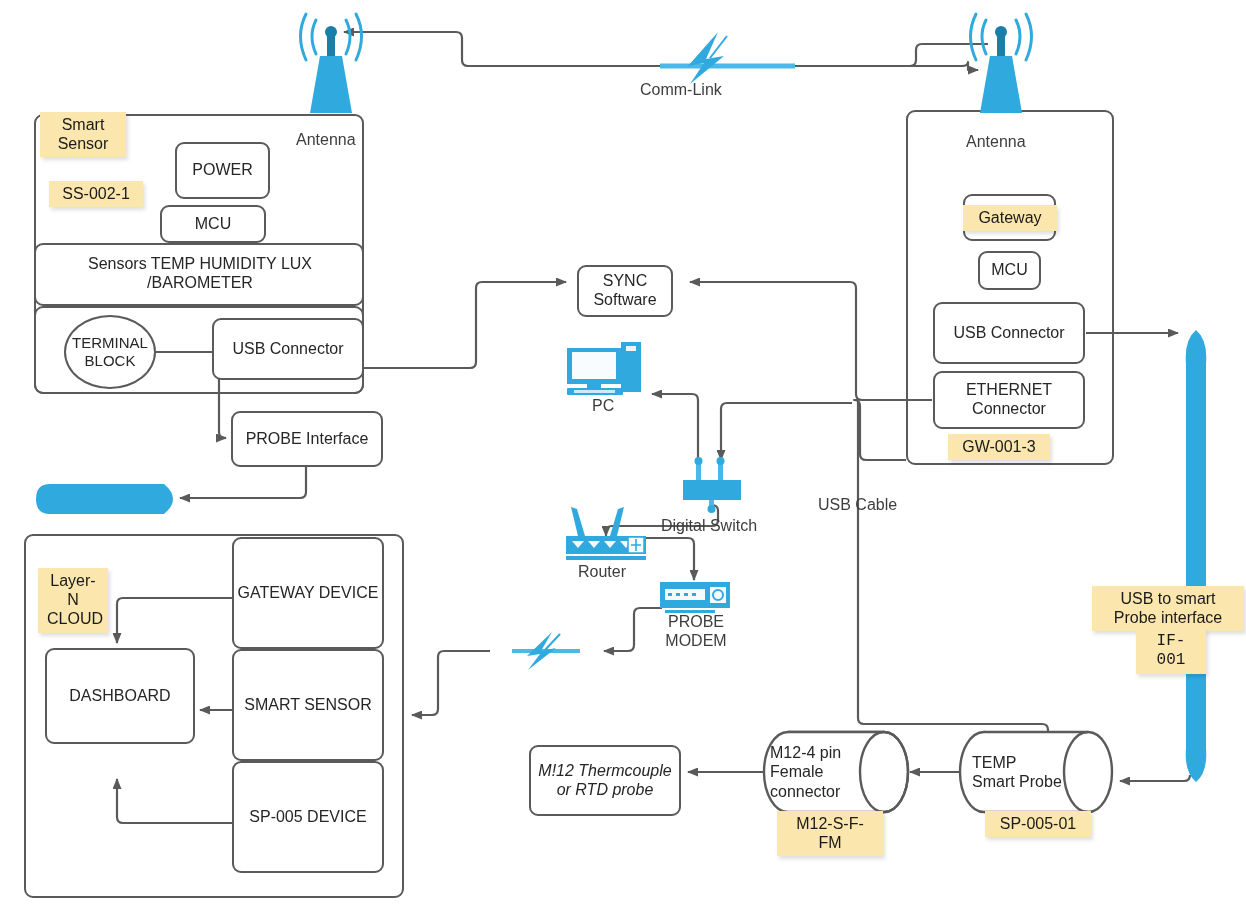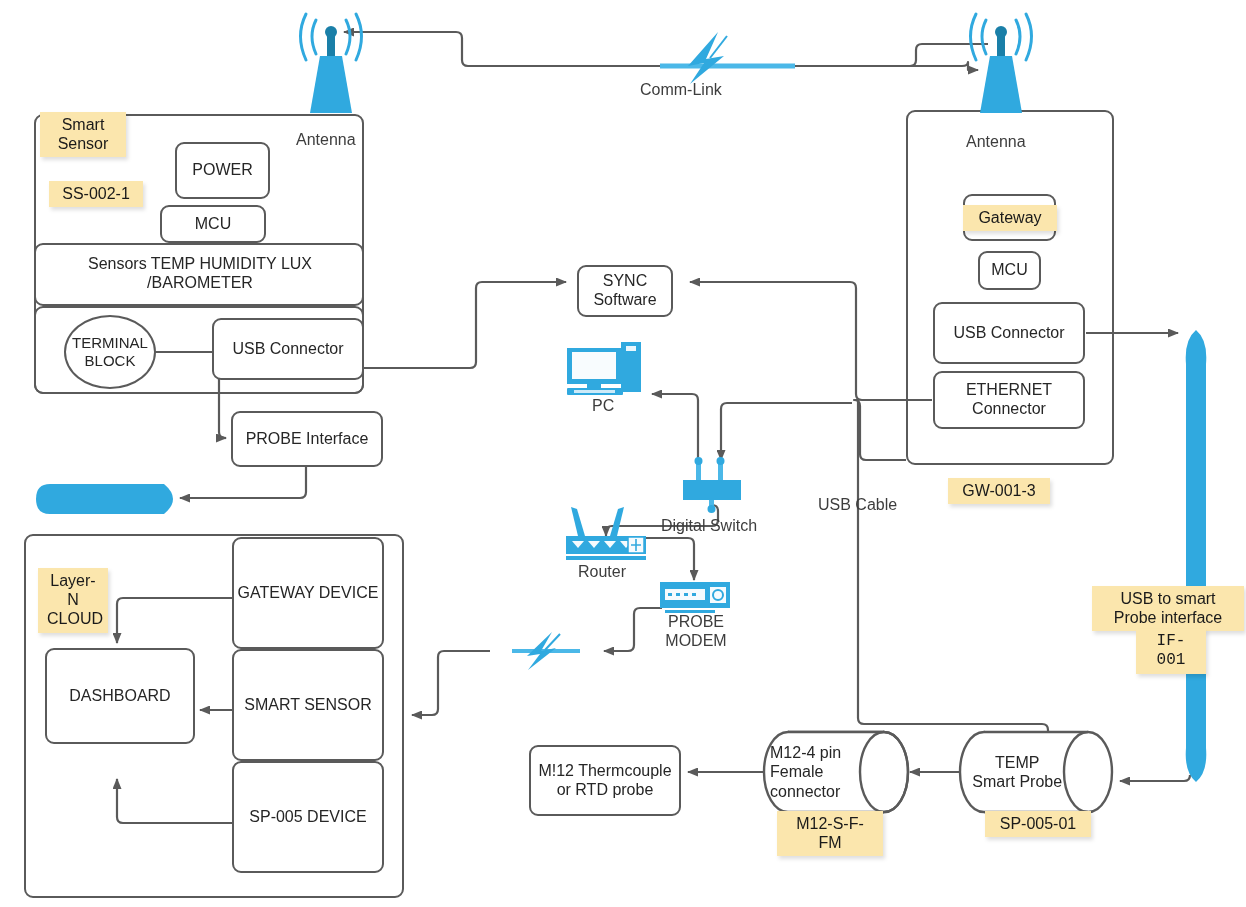--- a/index.html
+++ b/index.html
@@ -142,21 +142,21 @@
     </svg>
   </div>
   <div class="caption" style="left:966px;top:133px;">Antenna</div>
 
   <div class="tag" style="left:963px;top:157px;width:94px;margin-top:48px;">Gateway</div>
 
   <div class="node" style="left:963px;top:194px;width:93px;height:47px;">POWER</div>
   <div class="node" style="left:978px;top:251px;width:63px;height:39px;">MCU</div>
   <div class="node" style="left:933px;top:302px;width:152px;height:62px;">USB Connector</div>
   <div class="node" style="left:933px;top:371px;width:152px;height:58px;">ETHERNET Connector</div>
-  <div class="tag" style="left:948px;top:434px;width:102px;margin-top:44px;">GW-001-3</div>
+  <div class="tag" style="left:948px;top:434px;width:102px;">GW-001-3</div>
 
   <div class="node" style="left:231px;top:411px;width:152px;height:56px;">PROBE Interface</div>
 
   <div class="probe" style="left:36px;top:484px;width:146px;height:30px;">
     <svg width="146" height="30" viewBox="0 0 146 30">
       <path d="M14,0 L128,0 Q146,15 128,30 L14,30 Q0,30 0,15 Q0,0 14,0 Z" fill="#30a9df"></path>
     </svg>
   </div>
 
   <div class="node" style="left:577px;top:265px;width:96px;height:52px;">SYNC Software</div>
@@ -246,21 +246,21 @@
   <div class="probe" style="left:1182px;top:330px;width:28px;height:452px;">
     <svg width="28" height="452" viewBox="0 0 28 452">
       <path d="M14,0 Q26,10 24,34 L24,418 Q26,442 14,452 Q2,442 4,418 L4,34 Q2,10 14,0 Z" fill="#30a9df"></path>
     </svg>
   </div>
   <div class="tag" style="left:1092px;top:586px;width:152px;white-space:normal;">
     <span>USB to smart Probe interface</span>
   </div>
   <div class="tag" style="left:1136px;top:629px;width:70px;font-family:Liberation Mono, monospace;">IF-001</div>
 
-  <div class="node" style="left:529px;top:745px;width:152px;height:71px;">
+  <div class="node" style="left:529px;top:745px;width:152px;height:71px;font-style:italic;">
     <span>M!12 Thermcouple or RTD probe</span>
   </div>
 
   <div class="cyl" style="left:762px;top:730px;width:148px;height:84px;">
     <svg class="cylbody" width="148" height="84" viewBox="0 0 148 84" preserveAspectRatio="none">
       <path d="M26,2 L122,2 M26,82 L122,82" stroke="#5a5a5a" stroke-width="2.4" fill="none"></path>
       <ellipse cx="26" cy="42" rx="24" ry="40" fill="#fff" stroke="#5a5a5a" stroke-width="2.4"></ellipse>
       <ellipse cx="122" cy="42" rx="24" ry="40" fill="#fff" stroke="#5a5a5a" stroke-width="2.4"></ellipse>
       <rect x="26" y="3" width="96" height="78" fill="#fff" stroke="none"></rect>
       <path d="M26,2 L122,2 M26,82 L122,82" stroke="#5a5a5a" stroke-width="2.4" fill="none"></path>
@@ -270,17 +270,17 @@
   </div>
   <div class="tag" style="left:777px;top:811px;width:106px;">M12-S-F-FM</div>
 
   <div class="cyl" style="left:958px;top:730px;width:156px;height:84px;">
     <svg class="cylbody" width="156" height="84" viewBox="0 0 156 84" preserveAspectRatio="none">
       <ellipse cx="26" cy="42" rx="24" ry="40" fill="#fff" stroke="#5a5a5a" stroke-width="2.4"></ellipse>
       <rect x="26" y="3" width="104" height="78" fill="#fff" stroke="none"></rect>
       <path d="M26,2 L130,2 M26,82 L130,82" stroke="#5a5a5a" stroke-width="2.4" fill="none"></path>
       <ellipse cx="130" cy="42" rx="24" ry="40" fill="none" stroke="#5a5a5a" stroke-width="2.4"></ellipse>
     </svg>
-    <div class="cyltext" style="width:58%;left:14px;text-align:center;">TEMP Smart Probe</div>
+    <div class="cyltext" style="width:58%;left:14px;">TEMP Smart Probe</div>
   </div>
   <div class="tag" style="left:985px;top:811px;width:106px;">SP-005-01</div>
 
 </div>
 
 </body></html>

